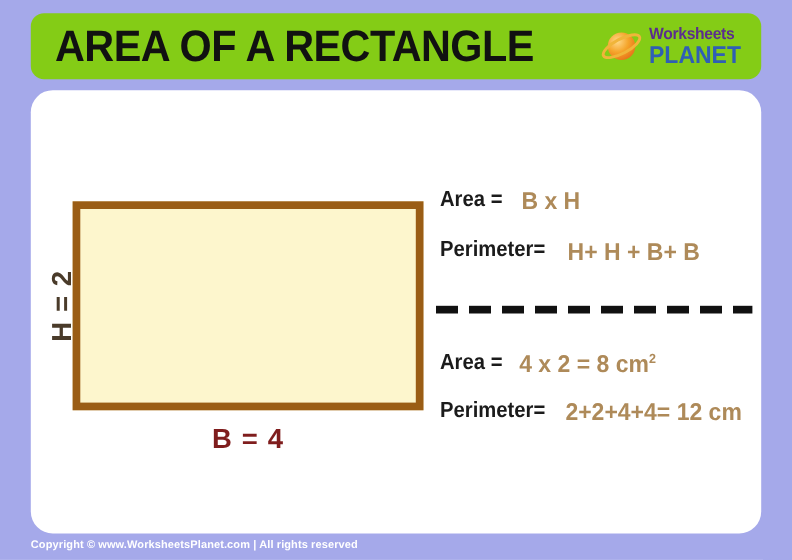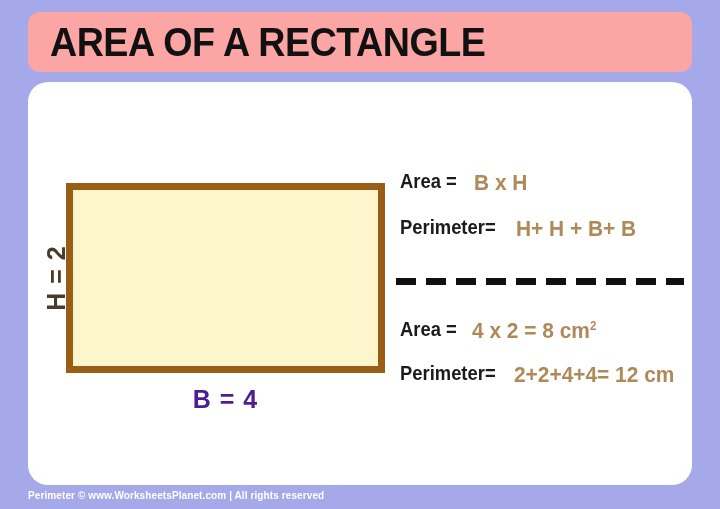--- a/index.html
+++ b/index.html
@@ -15,21 +15,21 @@
     position: relative;
   }
 
   
   .header-card {
     position: absolute;
     left: 28px;
     top: 12px;
     width: 664px;
     height: 60px;
-    background: #fca5a5;
+    background: #84cc16;
     border-radius: 12px;
     display: flex;
     align-items: center;
     justify-content: space-between;
     padding: 0 14px 0 22px;
     box-sizing: border-box;
   }
   .page-title {
     font-family: "Liberation Sans", sans-serif;
     font-size: 40px;
@@ -121,21 +121,21 @@
     letter-spacing: 1px;
   }
   .label-b {
     position: absolute;
     left: 0;
     width: 100%;
     top: 202px;
     text-align: center;
     font-size: 25px;
     font-weight: bold;
-    color: #4c1d95;
+    color: #7f1d1d;
     white-space: nowrap;
     letter-spacing: 1px;
   }
 
   
   .formula-block {
     position: absolute;
     left: 400px;
     top: 170px;
     width: 285px;
@@ -205,20 +205,39 @@
     letter-spacing: 0.1px;
     white-space: nowrap;
   }
 </style>
 </head>
 <body>
 
 <div class="header-card">
   <div class="page-title">AREA OF A RECTANGLE</div>
 
+  <div class="logo">
+    <div class="logo-planet">
+      <svg width="40" height="36" viewBox="0 0 40 36" xmlns="http://www.w3.org/2000/svg">
+        <defs>
+          <radialGradient id="pg" cx="35%" cy="32%" r="72%">
+            <stop offset="0%" stop-color="#ffd98a"></stop>
+            <stop offset="55%" stop-color="#f5a52b"></stop>
+            <stop offset="100%" stop-color="#e8761a"></stop>
+          </radialGradient>
+        </defs>
+        <circle cx="19" cy="18" r="12.5" fill="url(#pg)"></circle>
+        <ellipse cx="19" cy="18" rx="18.5" ry="6.5" fill="none" stroke="#f0b53a" stroke-width="2.6" transform="rotate(-28 19 18)"></ellipse>
+      </svg>
+    </div>
+    <div class="logo-words">
+      <span class="logo-worksheets">Worksheets</span>
+      <span class="logo-planet-text">PLANET</span>
+    </div>
+  </div>
 </div>
 
 <div class="body-card"></div>
 
 <div class="figure-area">
   <div class="rect-shape"></div>
   <div class="label-h">H = 2</div>
   <div class="label-b">B = 4</div>
 </div>
 
@@ -239,13 +258,13 @@
   <div class="formula-row">
     <span class="f-label">Area =</span>
     <span class="f-value"><span>4 x 2 = 8 cm</span><sup>2</sup></span>
   </div>
   <div class="formula-row">
     <span class="f-label">Perimeter=</span>
     <span class="f-value">2+2+4+4= 12 cm</span>
   </div>
 </div>
 
-<div class="footer">Perimeter © www.WorksheetsPlanet.com | All rights reserved</div>
+<div class="footer">Copyright © www.WorksheetsPlanet.com | All rights reserved</div>
 
 </body></html>

